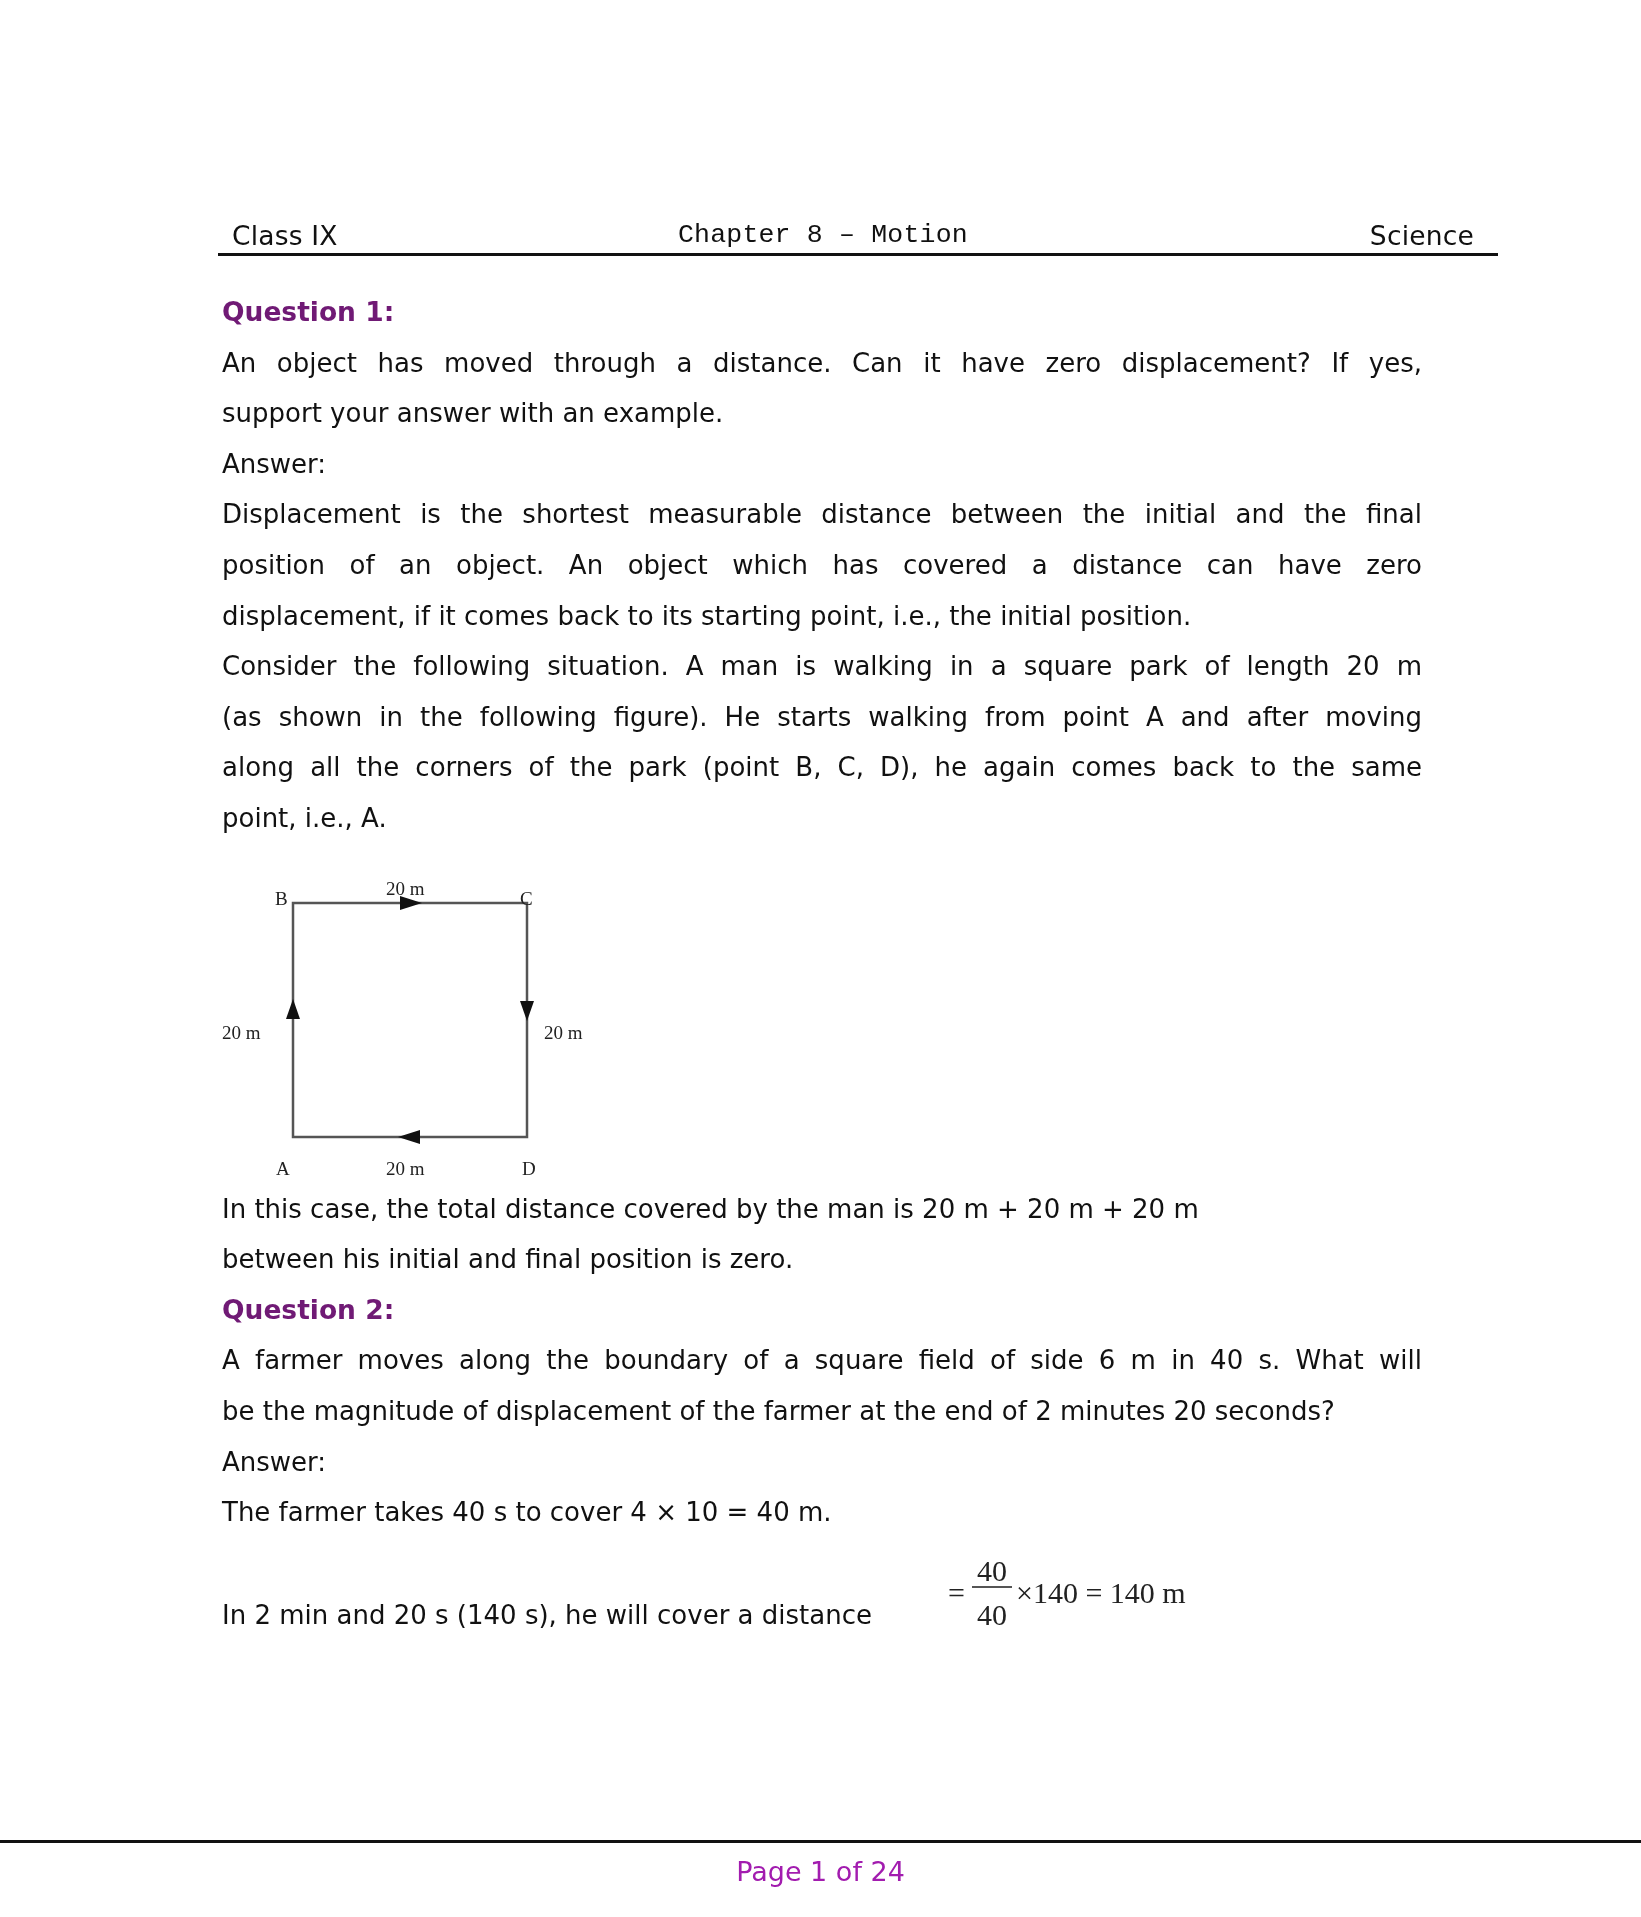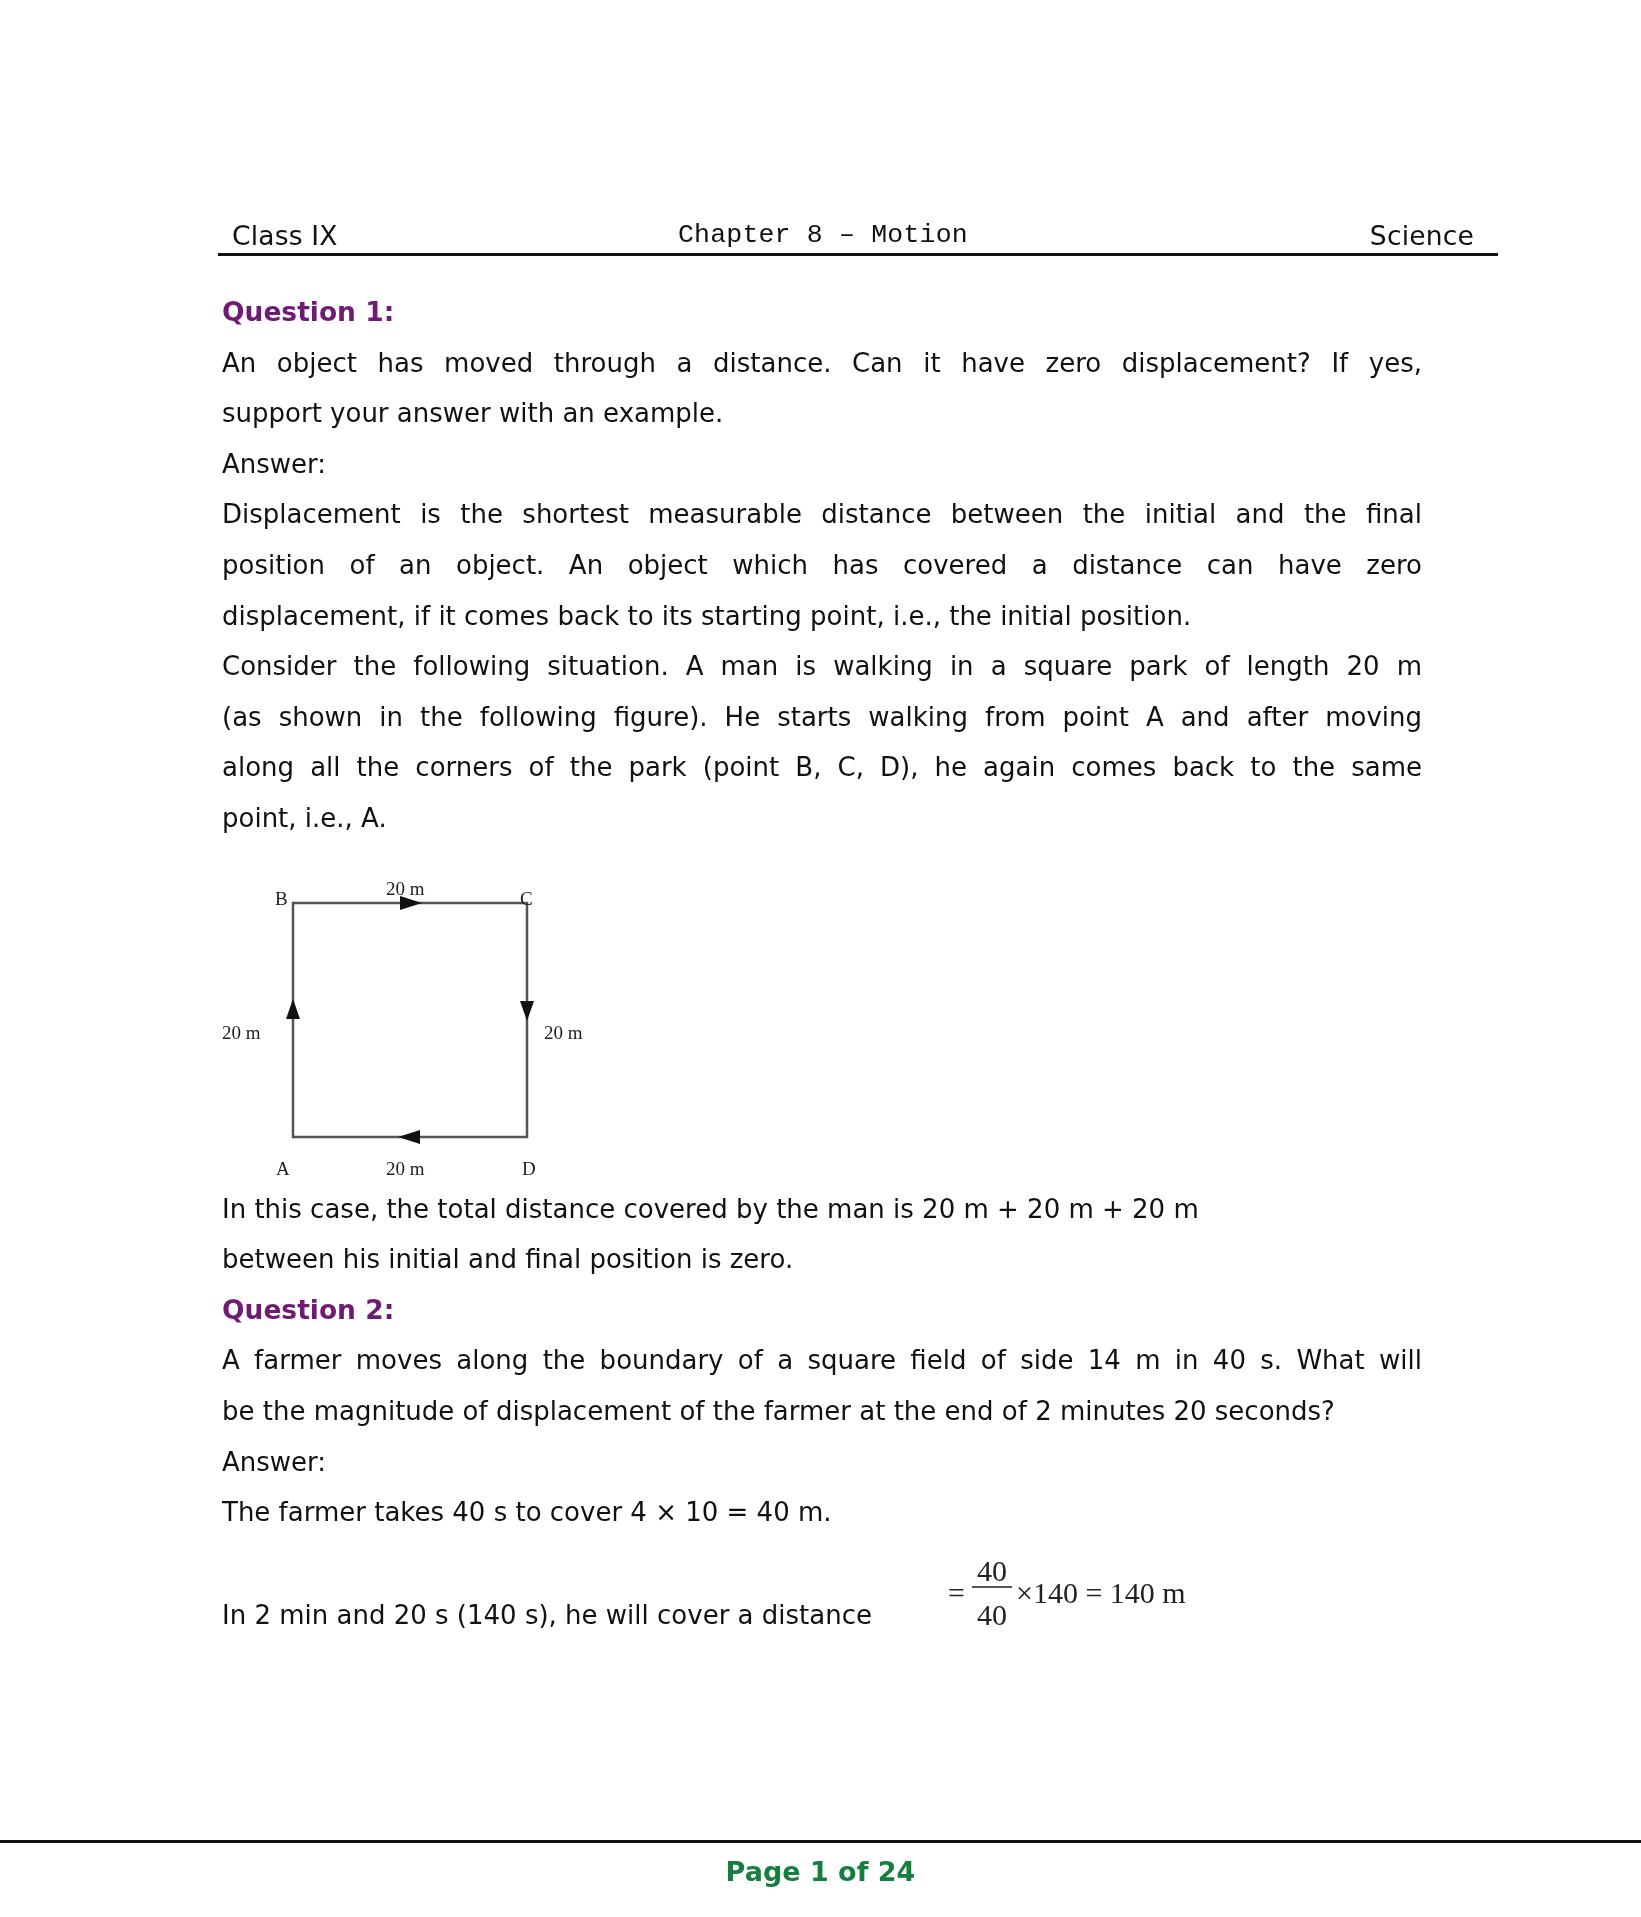--- a/index.html
+++ b/index.html
@@ -27,21 +27,21 @@
   .formula-text { position: absolute; left: 0; top: 52px; white-space: nowrap; }
   .formula { position: absolute; left: 720px; top: 0px; font-family: "Liberation Serif", "DejaVu Serif", serif; font-size: 30px; color: #222; }
   .frac { position: absolute; left: 30px; top: 0; width: 40px; text-align: center; }
   .frac .num { position: absolute; top: 8px; left: 0; width: 40px; }
   .frac .bar { position: absolute; top: 48px; left: 0; width: 40px; height: 2px; background: #555; }
   .frac .den { position: absolute; top: 52px; left: 0; width: 40px; }
   .eq1 { position: absolute; left: 6px; top: 30px; }
   .rest { position: absolute; left: 74px; top: 30px; white-space: nowrap; }
 
   .foot-rule { position: absolute; top: 1840px; left: 0; width: 1641px; height: 3px; background: #111; }
-  .foot { position: absolute; top: 1856px; left: 0; width: 1641px; text-align: center; font-size: 27px; font-weight: bold; color: #15803d; }
+  .foot { position: absolute; top: 1856px; left: 0; width: 1641px; text-align: center; font-size: 27px; font-weight: normal; color: #a21caf; }
 </style>
 </head>
 <body>
 
 <div class="hdr">
   <span class="l">Class IX</span>
   <span class="c">Chapter 8 – Motion</span>
   <span class="r">Science</span>
 </div>
 <div class="hdr-rule"></div>
@@ -74,21 +74,21 @@
     <span class="fig-label" style="left:176px;top:20px;">20 m</span>
     <span class="fig-label" style="left:12px;top:164px;">20 m</span>
     <span class="fig-label" style="left:334px;top:164px;">20 m</span>
     <span class="fig-label" style="left:176px;top:300px;">20 m</span>
   </div>
 
   <span class="line">In this case, the total distance covered by the man is 20 m + 20 m + 20 m</span>
   <span class="line">between his initial and final position is zero.</span>
 
   <span class="line q">Question 2:</span>
-  <span class="line just">A farmer moves along the boundary of a square field of side 14 m in 40 s. What will</span>
+  <span class="line just">A farmer moves along the boundary of a square field of side 6 m in 40 s. What will</span>
   <span class="line">be the magnitude of displacement of the farmer at the end of 2 minutes 20 seconds?</span>
   <span class="line">Answer:</span>
   <span class="line">The farmer takes 40 s to cover 4 × 10 = 40 m.</span>
 
   <div class="formula-row">
     <span class="formula-text">In 2 min and 20 s (140 s), he will cover a distance</span>
     <div class="formula">
       <span class="eq1">=</span>
       <div class="frac">
         <span class="num">40</span>

